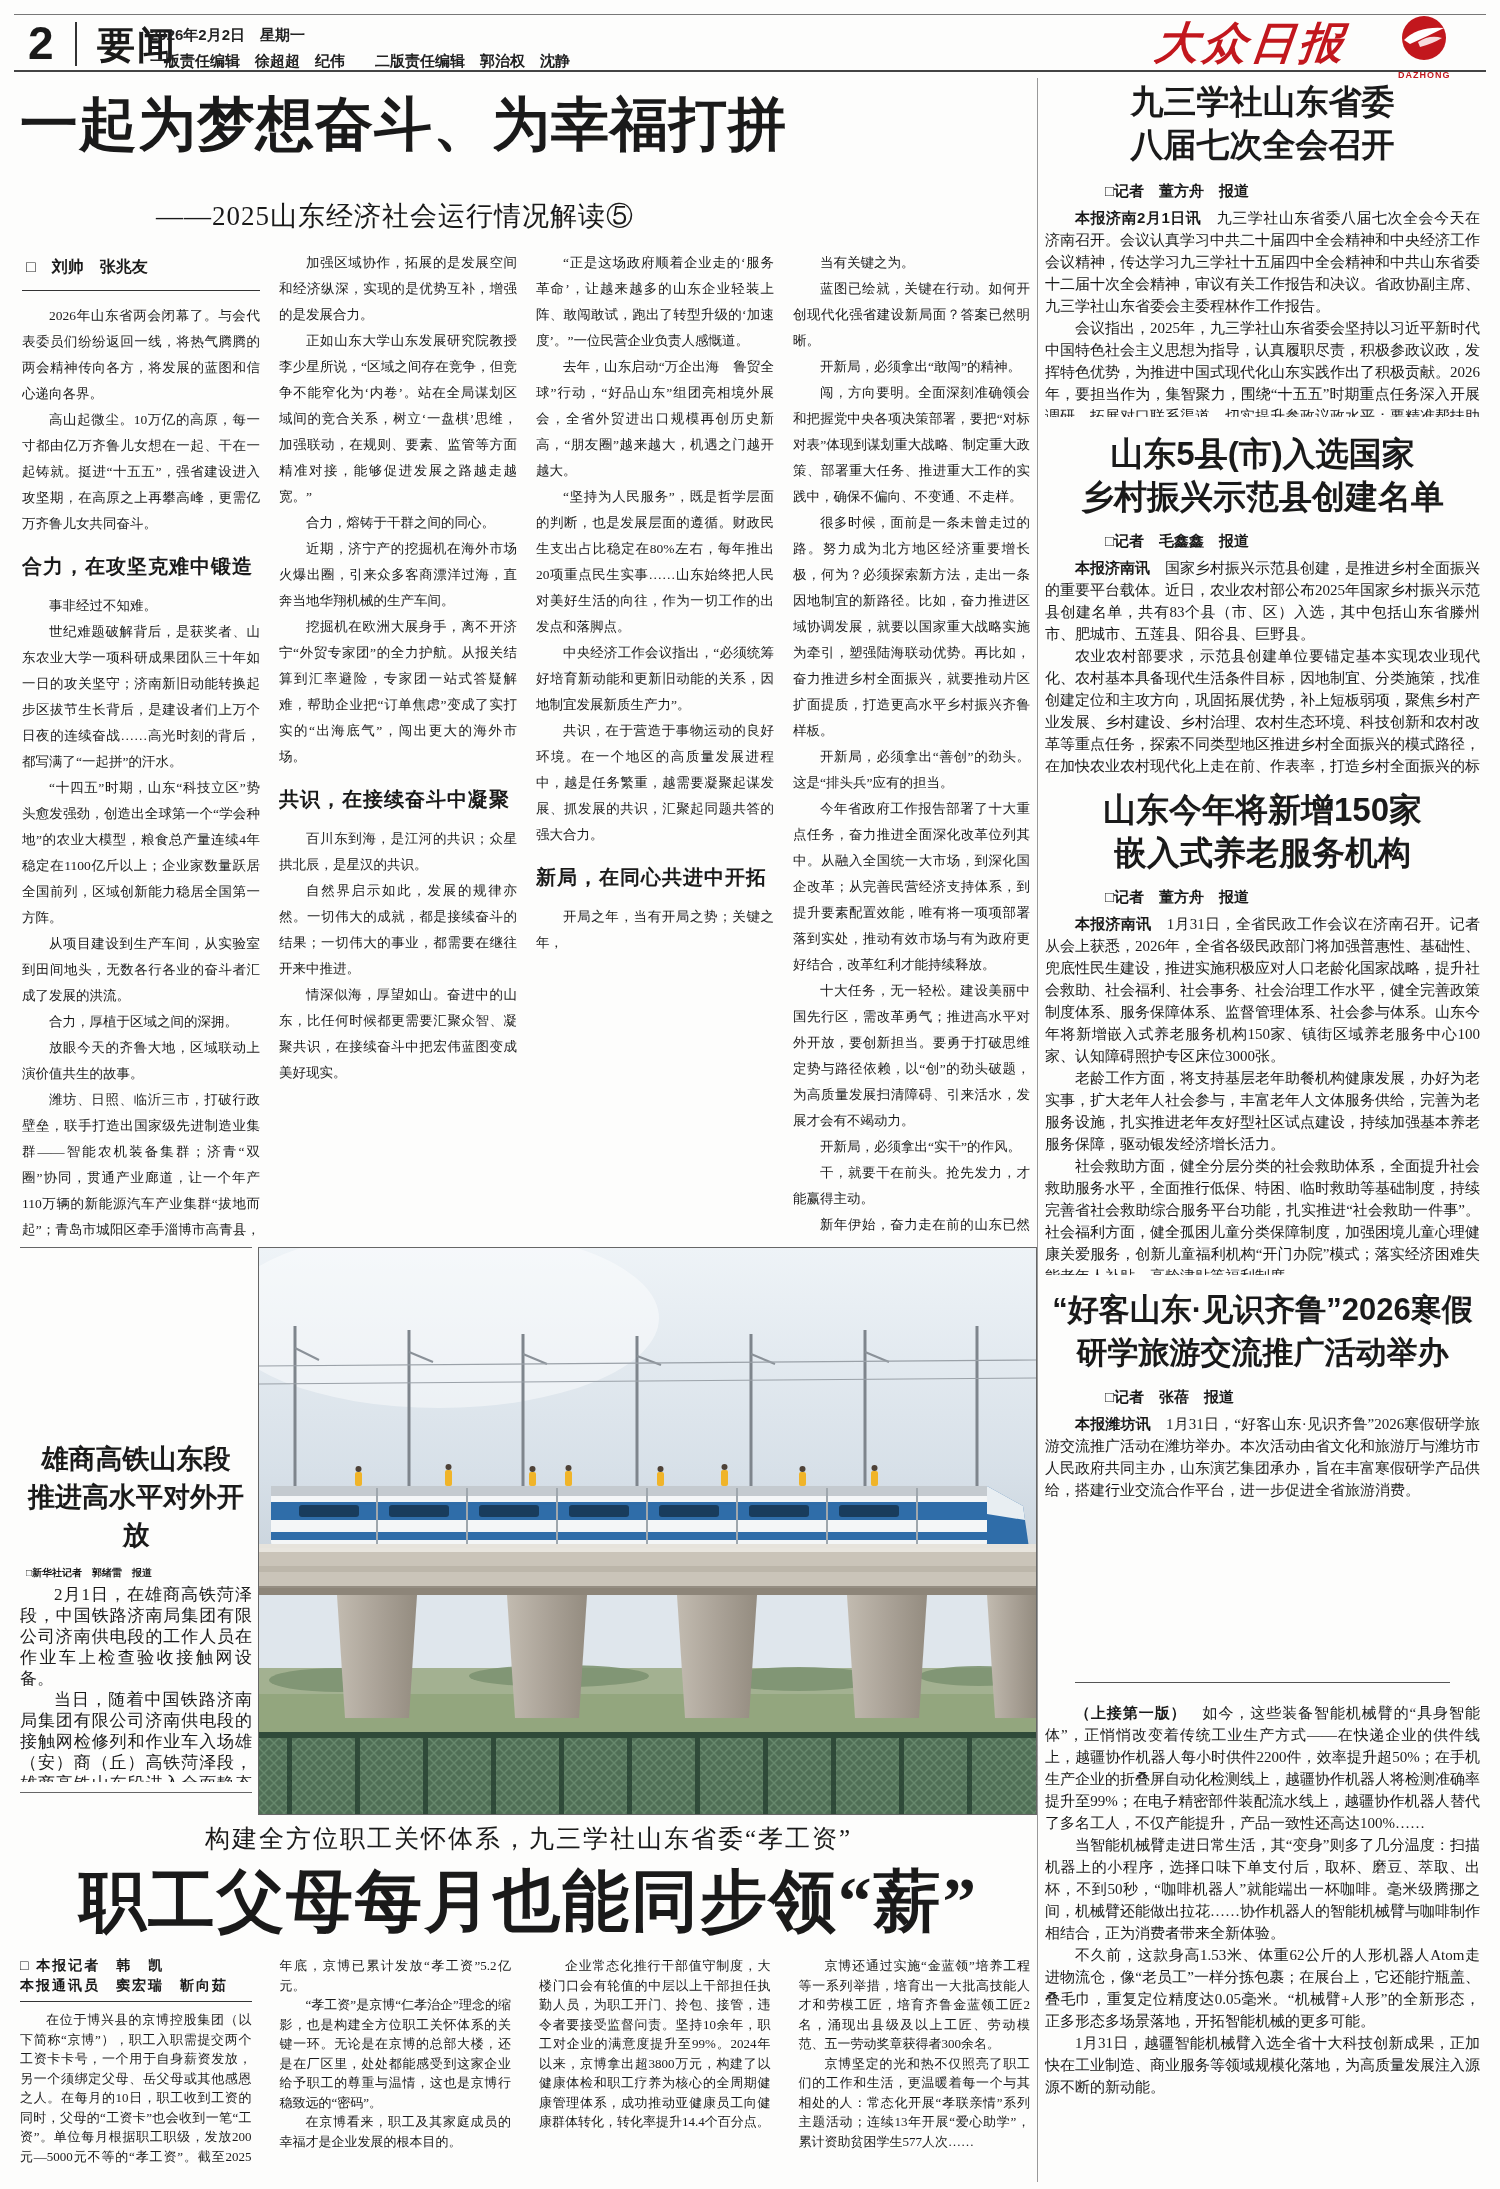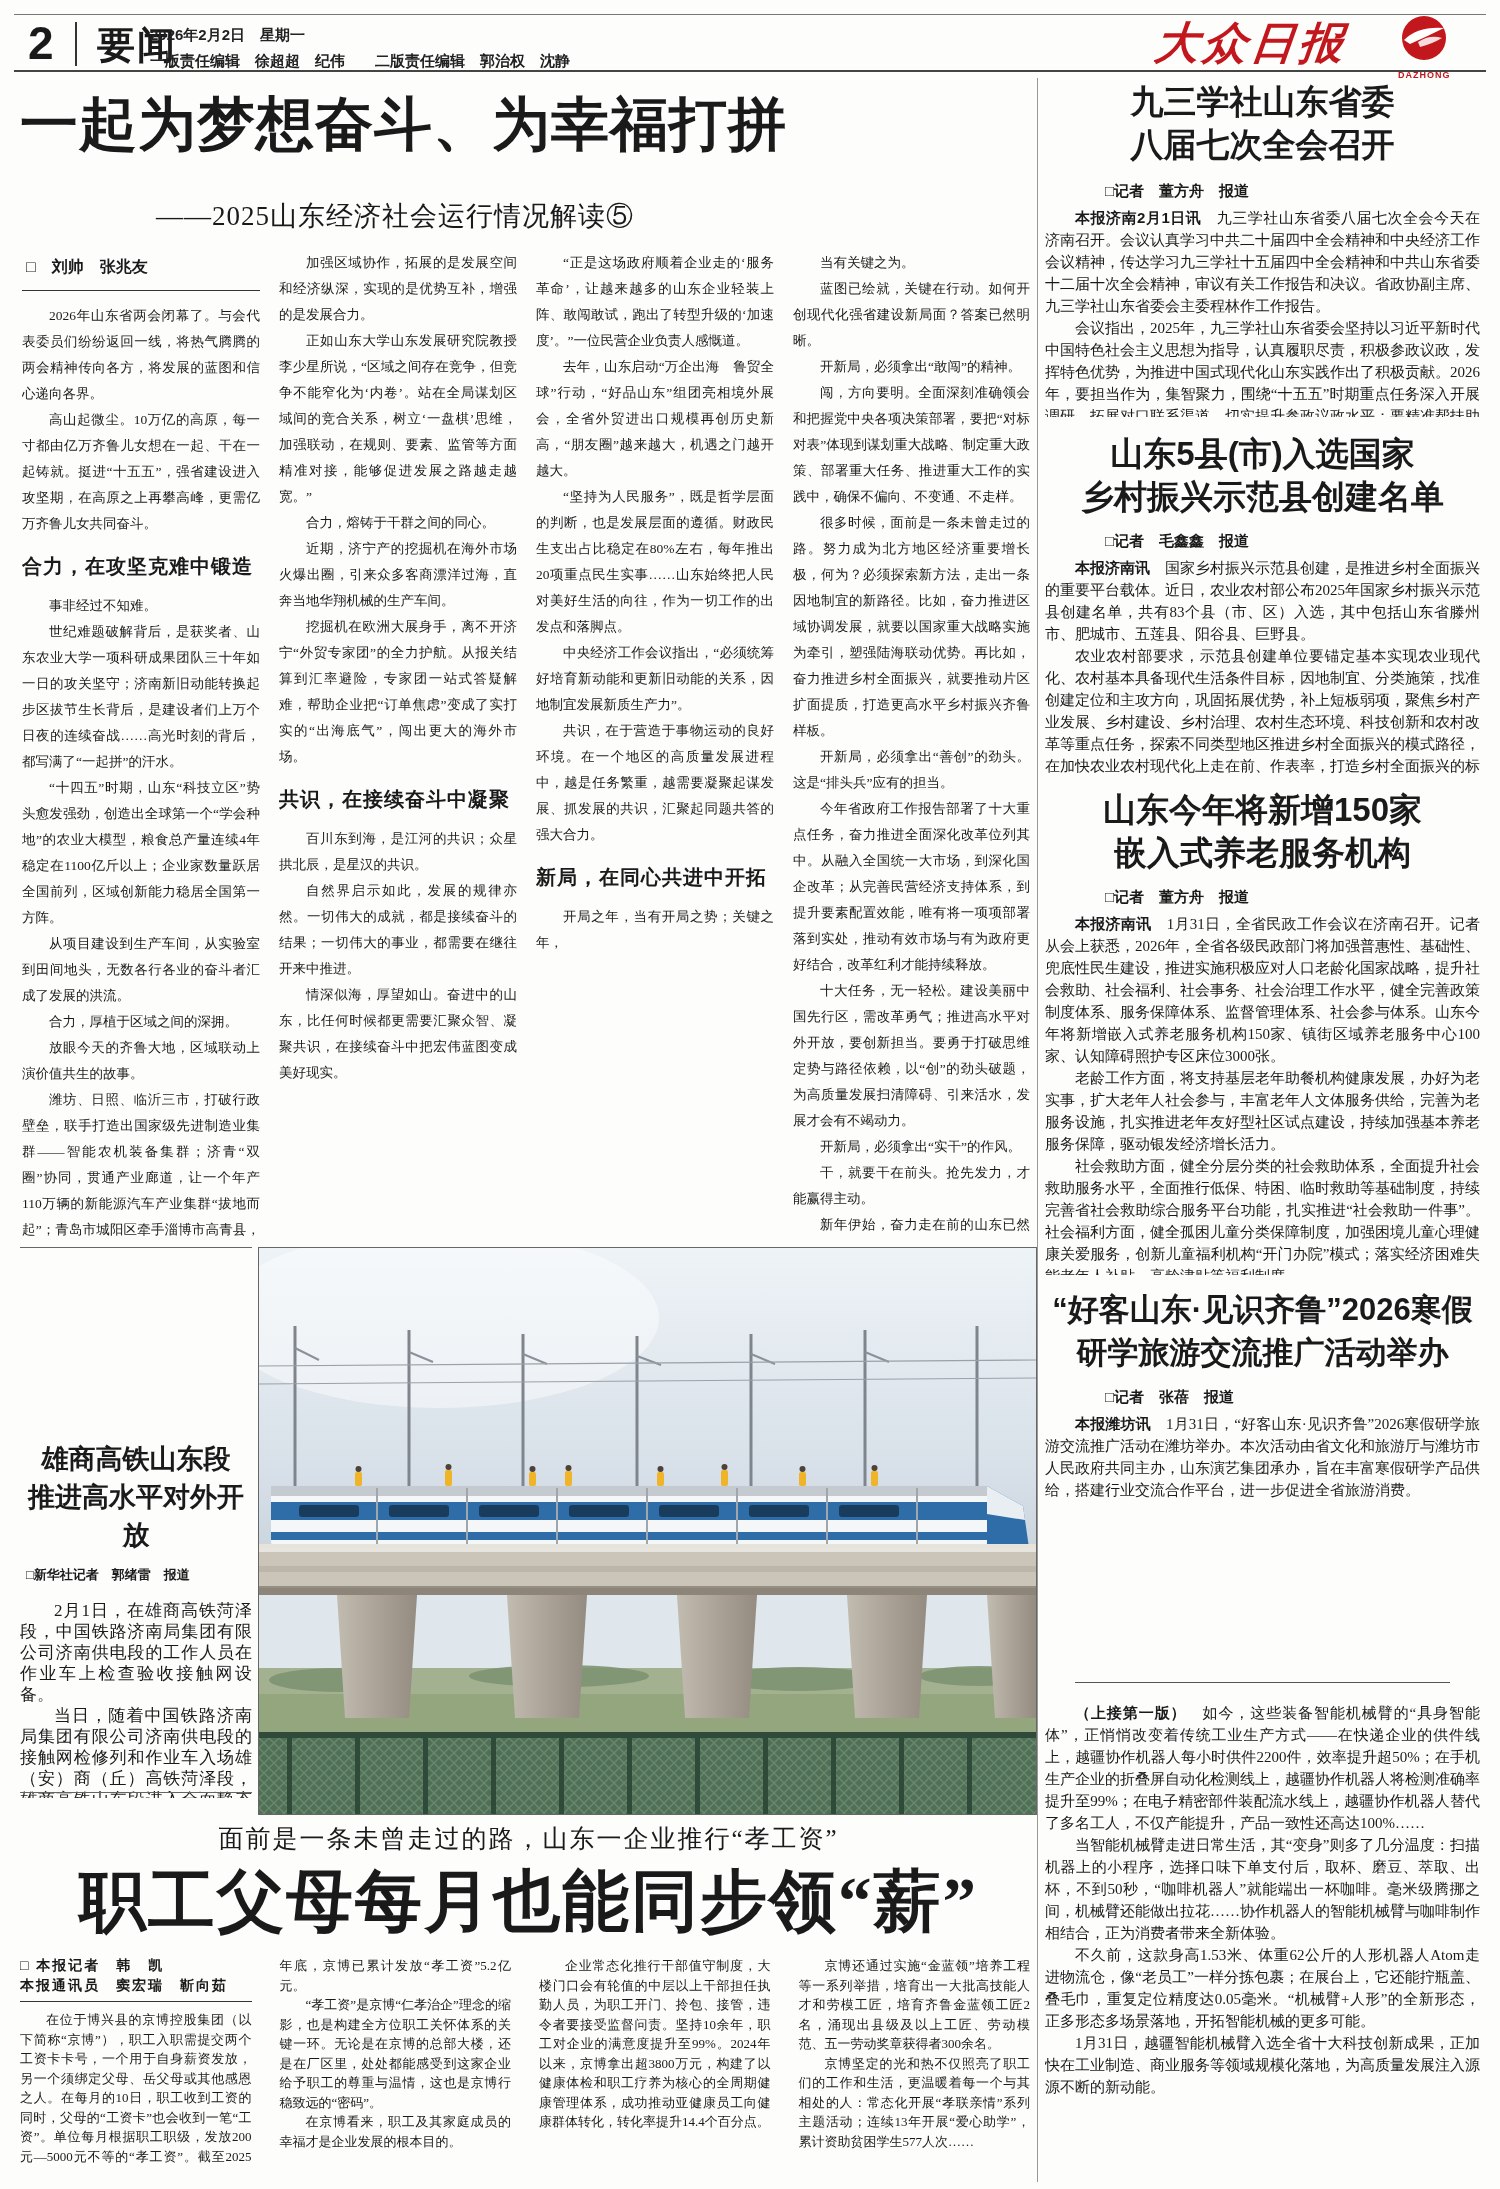--- a/index.html
+++ b/index.html
@@ -256,30 +256,30 @@
           <rect x="640" y="484" width="5" height="82"></rect>
         <rect x="708" y="484" width="5" height="82"></rect>
       </g>
       <rect x="0" y="300" width="777" height="40" fill="#ffffff" opacity="0.08"></rect>
     </svg>
   </div>
 
   <div class="abs" style="left:20px;top:1440px;width:232px;">
     <div class="xs-h">雄商高铁山东段</div>
     <div class="xs-h">推进高水平对外开放</div>
-    <div class="byline" style="font-size:13px;margin:12px 0 16px 6px;">□新华社记者　郭绪雷　报道</div>
+    <div class="byline" style="font-size:10px;margin:12px 0 4px 6px;">□新华社记者　郭绪雷　报道</div>
     <div class="xs-body" style="height:198px;">
         <p>2月1日，在雄商高铁菏泽段，中国铁路济南局集团有限公司济南供电段的工作人员在作业车上检查验收接触网设备。</p>
         <p>当日，随着中国铁路济南局集团有限公司济南供电段的接触网检修列和作业车入场雄（安）商（丘）高铁菏泽段，雄商高铁山东段进入全面静态验收阶段。</p>
         <p>据悉，雄商高铁正线全长552公里，是我国“八纵八横”高速铁路网的重要组成部分。</p>
       </div>
   </div>
   <div class="hairline" style="left:20px;top:1792px;width:232px;height:1px;background:#666;"></div>
 
-  <div class="abs kicker" style="left:20px;top:1822px;width:1017px;">面前是一条未曾走过的路，山东一企业推行“孝工资”</div>
+  <div class="abs kicker" style="left:20px;top:1822px;width:1017px;">构建全方位职工关怀体系，九三学社山东省委“孝工资”</div>
   <div class="abs big-h" style="left:20px;top:1856px;width:1017px;">职工父母每月也能同步领“薪”</div>
   <div class="abs worker-cols" style="left:20px;top:1956px;width:1010px;height:226px;">
     <p class="worker-byline">
       <span>□ 本报记者　韩　凯</span>
       <span>本报通讯员　窦宏瑞　靳向茹</span>
     </p>
     <span><p>在位于博兴县的京博控股集团（以下简称“京博”），职工入职需提交两个工资卡卡号，一个用于自身薪资发放，另一个须绑定父母、岳父母或其他感恩之人。在每月的10日，职工收到工资的同时，父母的“工资卡”也会收到一笔“工资”。单位每月根据职工职级，发放200元—5000元不等的“孝工资”。截至2025年底，京博已累计发放“孝工资”5.2亿元。</p><p>“孝工资”是京博“仁孝治企”理念的缩影，也是构建全方位职工关怀体系的关键一环。无论是在京博的总部大楼，还是在厂区里，处处都能感受到这家企业给予职工的尊重与温情，这也是京博行稳致远的“密码”。</p><p>在京博看来，职工及其家庭成员的幸福才是企业发展的根本目的。</p><p>企业常态化推行干部值守制度，大楼门口会有轮值的中层以上干部担任执勤人员，为职工开门、拎包、接管，违令者要接受监督问责。坚持10余年，职工对企业的满意度提升至99%。2024年以来，京博拿出超3800万元，构建了以健康体检和职工疗养为核心的全周期健康管理体系，成功推动亚健康员工向健康群体转化，转化率提升14.4个百分点。</p><p>京博还通过实施“金蓝领”培养工程等一系列举措，培育出一大批高技能人才和劳模工匠，培育齐鲁金蓝领工匠2名，涌现出县级及以上工匠、劳动模范、五一劳动奖章获得者300余名。</p><p>京博坚定的光和热不仅照亮了职工们的工作和生活，更温暖着每一个与其相处的人：常态化开展“孝联亲情”系列主题活动；连续13年开展“爱心助学”，累计资助贫困学生577人次……</p></span>
   </div>
 
   <div class="abs" style="left:1045px;top:80px;width:435px;">

